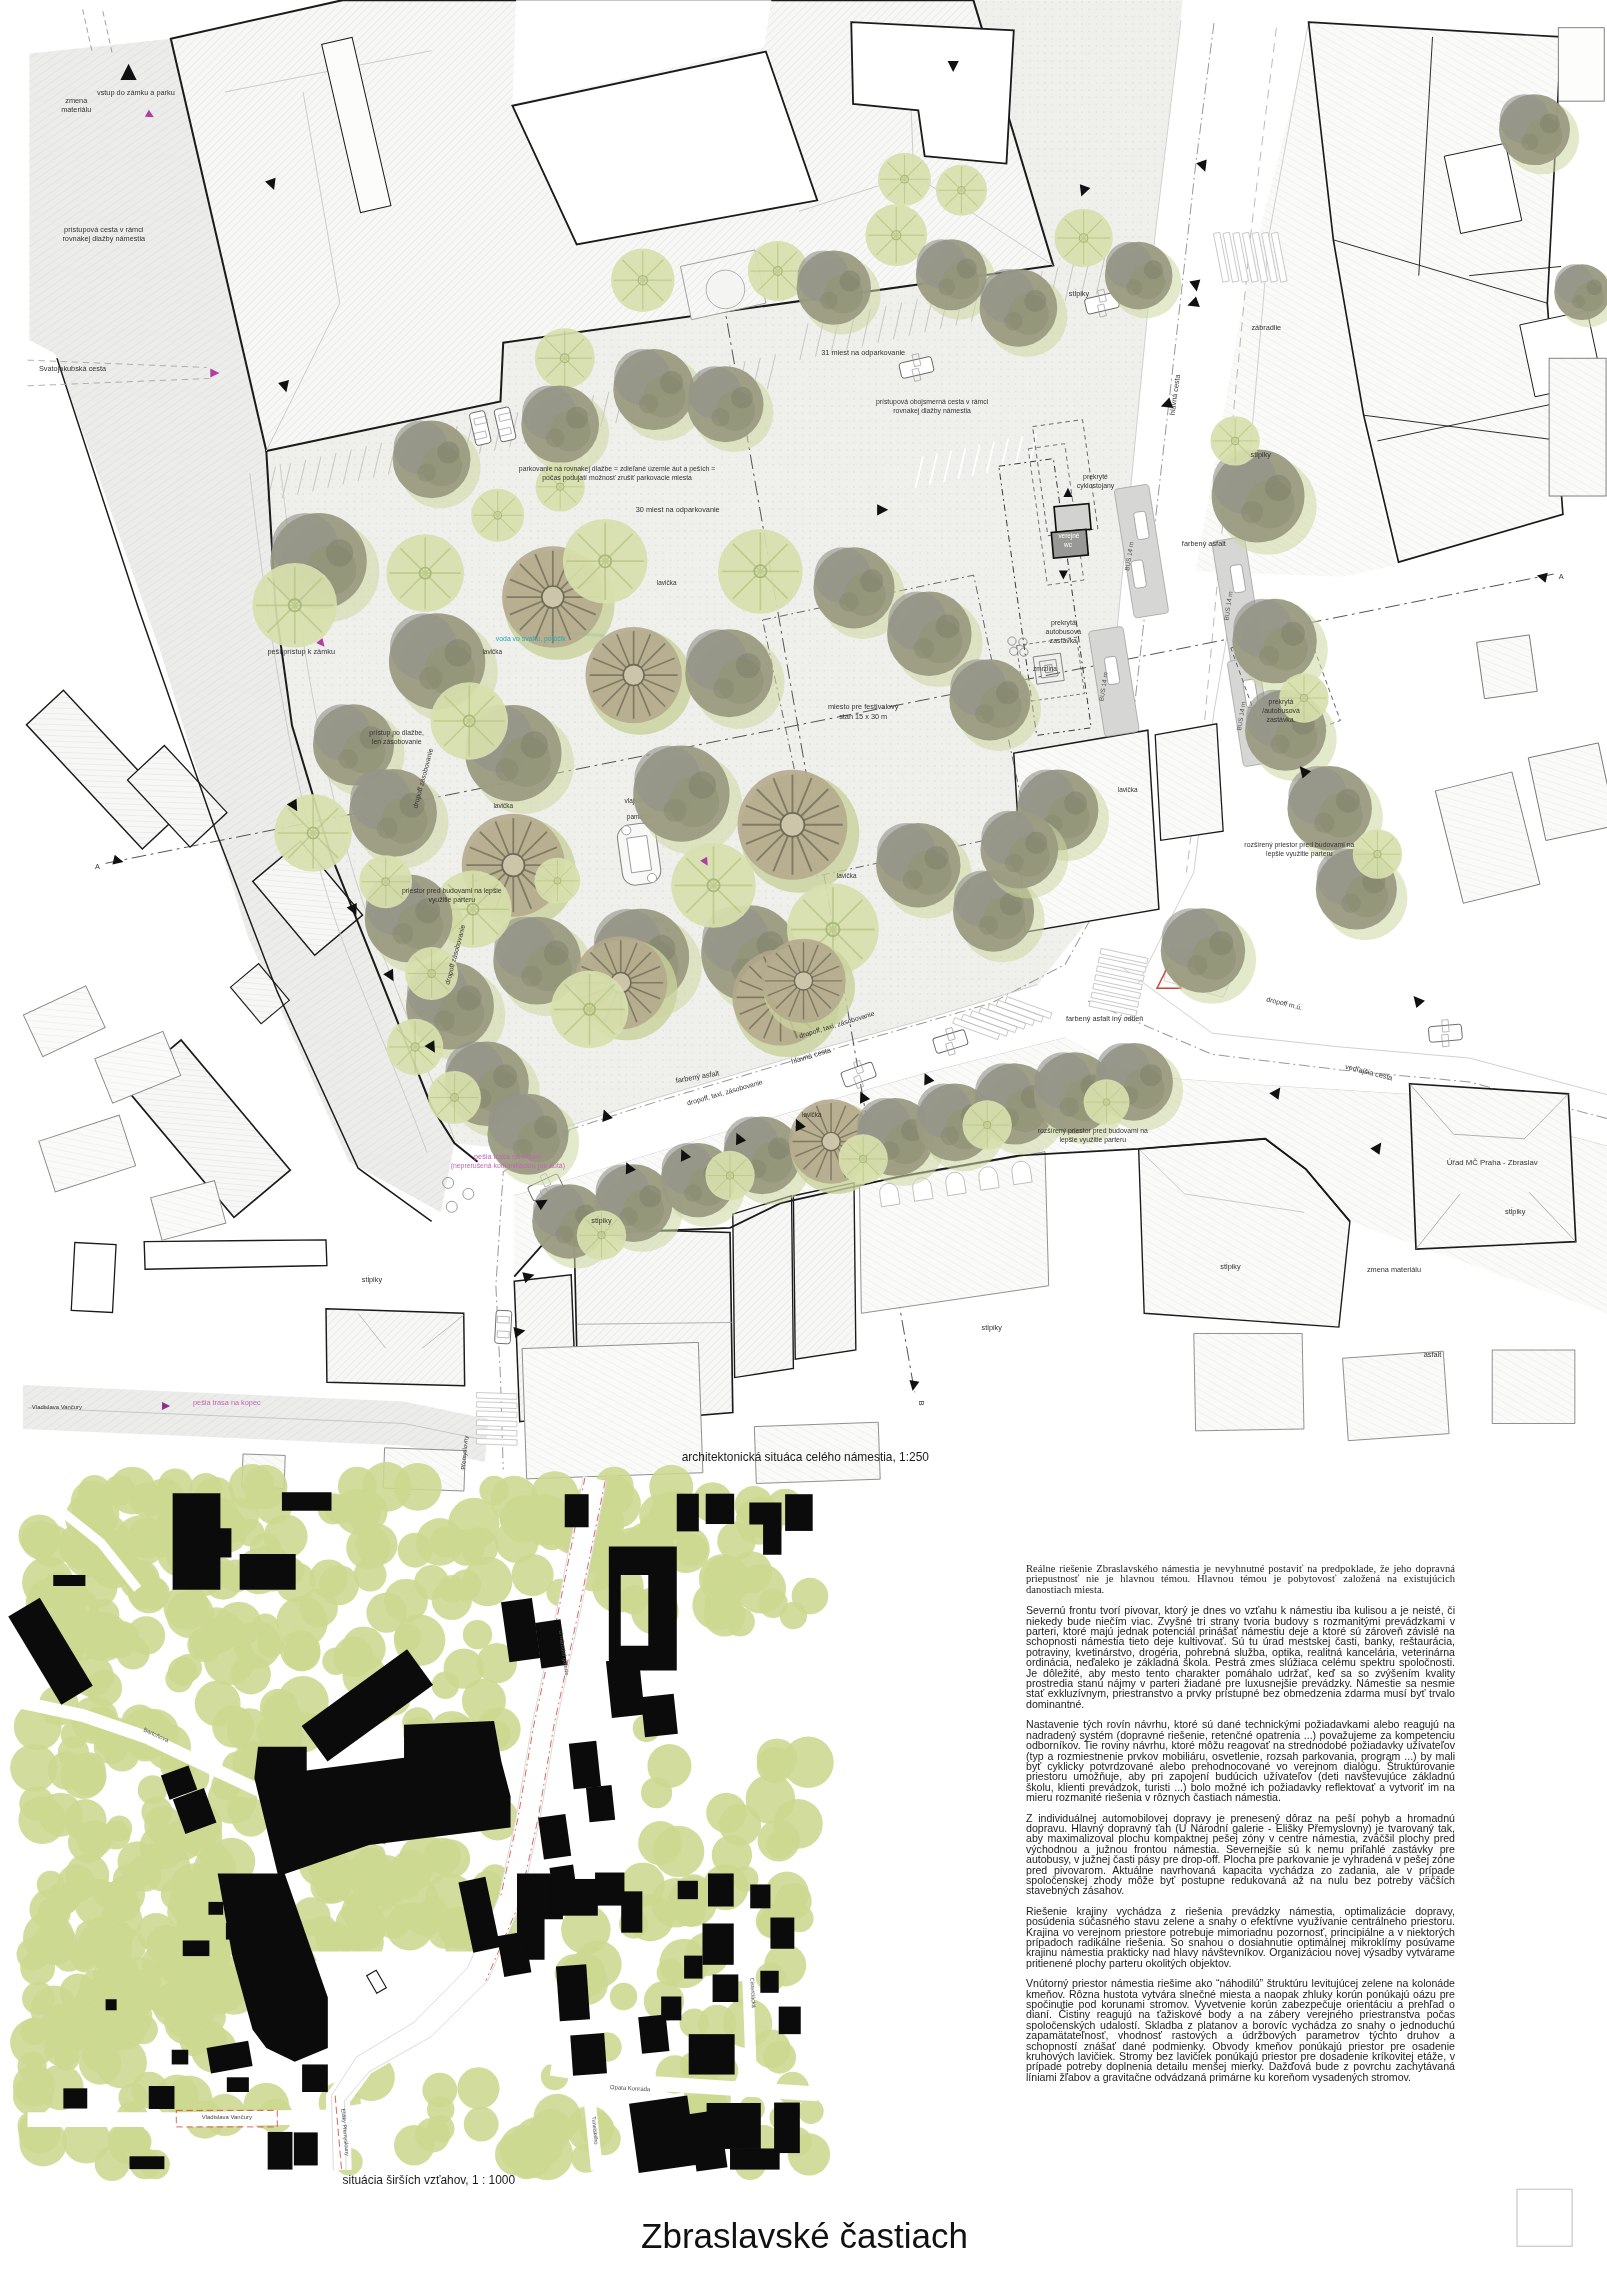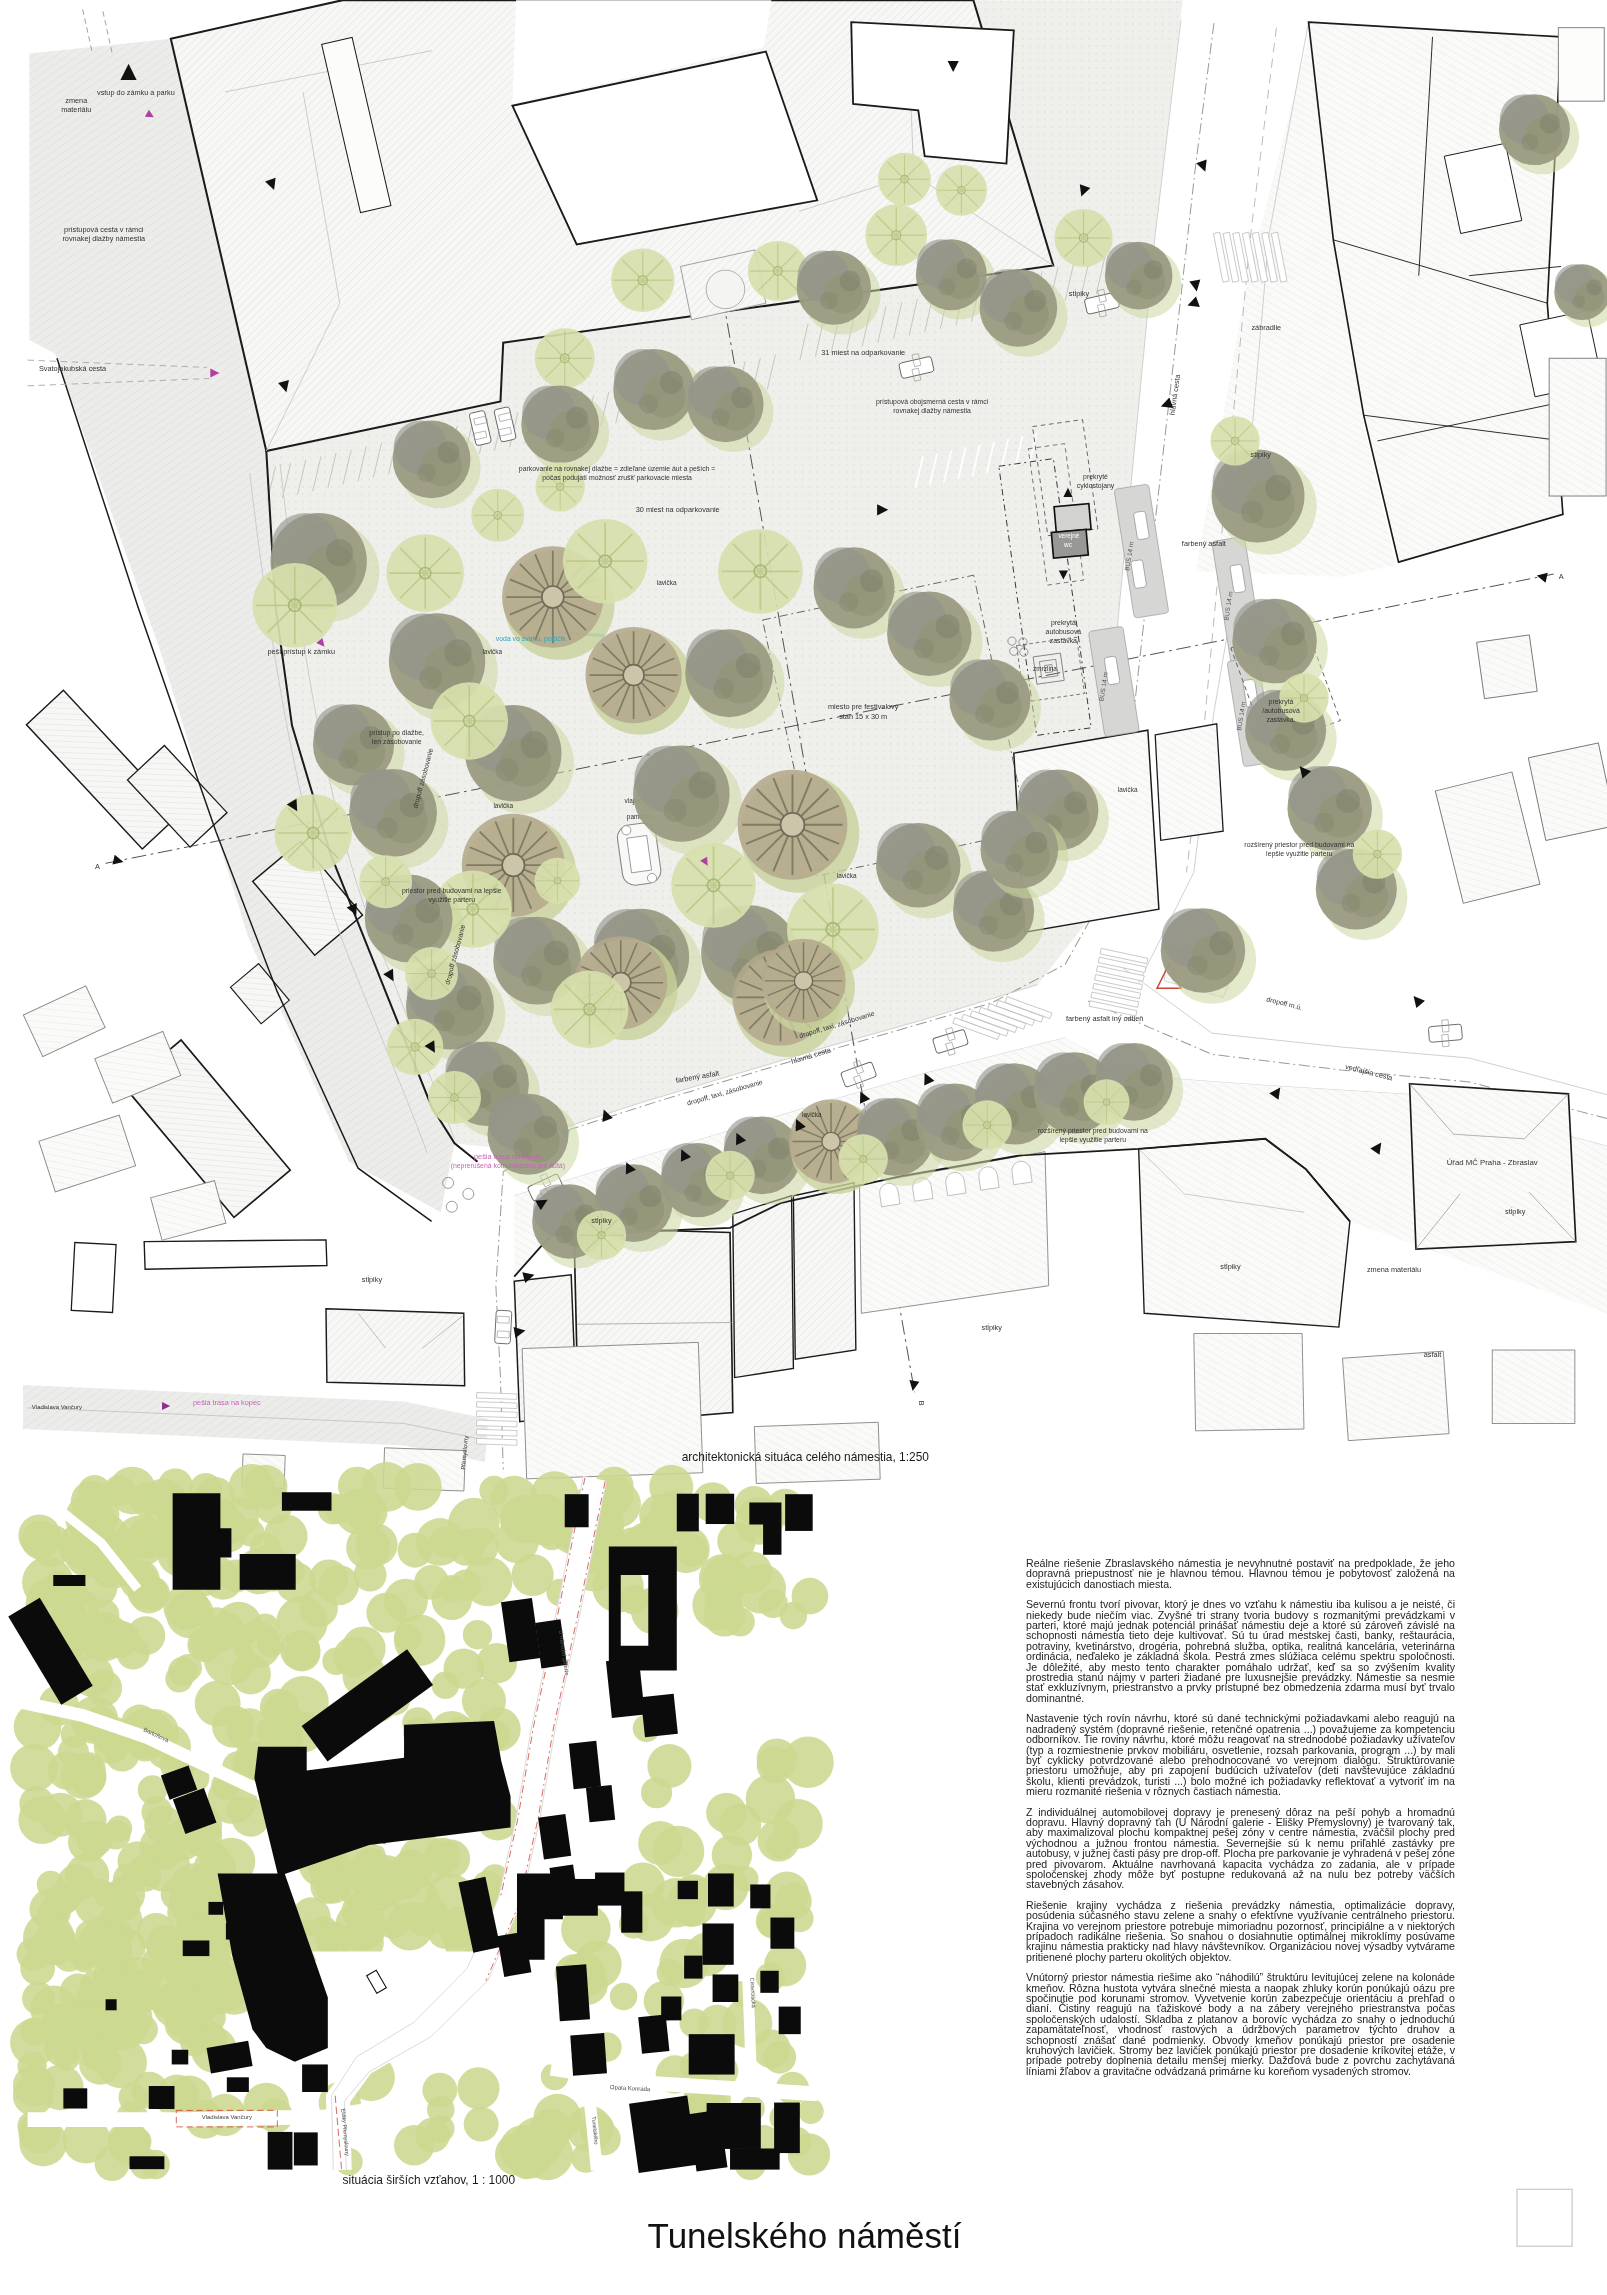--- a/index.html
+++ b/index.html
@@ -1383,22 +1383,22 @@
 <text x="0" y="0" font-size="6" fill="#444" text-anchor="middle" transform="translate(818.0 2170.0) rotate(87)">Cisterciácká</text>
 <text x="0" y="0" font-size="6" fill="#444" text-anchor="middle" transform="translate(374.0 2322.0) rotate(85)">Elišky Přemyslovny</text>
 </g>
 
 <text x="0" y="0" font-size="13" fill="#1a1a1a" text-anchor="start" transform="translate(373.0 2378.0) rotate(0)">situácia širších vzťahov, 1 : 1000</text>
 
 <rect x="1652" y="2384" width="60" height="62" fill="none" stroke="#cfcfcd" stroke-width="1.5"></rect>
 </svg>
 
 <div class="txt" style="left:1026px;top:1554px;width:429px;font-size:10.6px;line-height:10.4px;text-align:justify;color:#1c1c1c;">
-      <p style="margin:4px 0 10px 0;">Reálne riešenie Zbraslavského námestia je nevyhnutné postaviť na predpoklade, že jeho dopravná priepustnosť nie je hlavnou témou. Hlavnou témou je pobytovosť založená na existujúcich danostiach miesta.</p>
+      <p style="margin:10px 0 10px 0;font-family:Liberation Serif, serif;">Reálne riešenie Zbraslavského námestia je nevyhnutné postaviť na predpoklade, že jeho dopravná priepustnosť nie je hlavnou témou. Hlavnou témou je pobytovosť založená na existujúcich danostiach miesta.</p>
       <p style="margin:0 0 10px 0;">Severnú frontu tvorí pivovar, ktorý je dnes vo vzťahu k námestiu iba kulisou a je neisté, či niekedy bude niečím viac. Zvyšné tri strany tvoria budovy s rozmanitými prevádzkami v parteri, ktoré majú jednak potenciál prinášať námestiu deje a ktoré sú zároveň závislé na schopnosti námestia tieto deje kultivovať. Sú tu úrad mestskej časti, banky, reštaurácia, potraviny, kvetinárstvo, drogéria, pohrebná služba, optika, realitná kancelária, veterinárna ordinácia, neďaleko je základná škola. Pestrá zmes slúžiaca celému spektru spoločnosti. Je dôležité, aby mesto tento charakter pomáhalo udržať, keď sa so zvýšením kvality prostredia stanú nájmy v parteri žiadané pre luxusnejšie prevádzky. Námestie sa nesmie stať exkluzívnym, priestranstvo a prvky prístupné bez obmedzenia zdarma musí byť trvalo dominantné.</p>
       <p style="margin:0 0 10px 0;">Nastavenie tých rovín návrhu, ktoré sú dané technickými požiadavkami alebo reagujú na nadradený systém (dopravné riešenie, retenčné opatrenia ...) považujeme za kompetenciu odborníkov. Tie roviny návrhu, ktoré môžu reagovať na strednodobé požiadavky užívateľov (typ a rozmiestnenie prvkov mobiliáru, osvetlenie, rozsah parkovania, program ...) by mali byť cyklicky potvrdzované alebo prehodnocované vo verejnom dialógu. Štruktúrovanie priestoru umožňuje, aby pri zapojení budúcich užívateľov (deti navštevujúce základnú školu, klienti prevádzok, turisti ...) bolo možné ich požiadavky reflektovať a vytvoriť im na mieru rozmanité riešenia v rôznych častiach námestia.</p>
       <p style="margin:0 0 10px 0;">Z individuálnej automobilovej dopravy je prenesený dôraz na peší pohyb a hromadnú dopravu. Hlavný dopravný ťah (U Národní galerie - Elišky Přemyslovny) je tvarovaný tak, aby maximalizoval plochu kompaktnej pešej zóny v centre námestia, zväčšil plochy pred východnou a južnou frontou námestia. Severnejšie sú k nemu priľahlé zastávky pre autobusy, v južnej časti pásy pre drop-off. Plocha pre parkovanie je vyhradená v pešej zóne pred pivovarom. Aktuálne navrhovaná kapacita vychádza zo zadania, ale v prípade spoločenskej zhody môže byť postupne redukovaná až na nulu bez potreby väčších stavebných zásahov.</p>
       <p style="margin:0 0 10px 0;">Riešenie krajiny vychádza z riešenia prevádzky námestia, optimalizácie dopravy, posúdenia súčasného stavu zelene a snahy o efektívne využívanie centrálneho priestoru. Krajina vo verejnom priestore potrebuje mimoriadnu pozornosť, principiálne a v niektorých prípadoch radikálne riešenia. So snahou o dosiahnutie optimálnej mikroklímy posúvame krajinu námestia prakticky nad hlavy návštevníkov. Organizáciou novej výsadby vytvárame pritienené plochy parteru okolitých objektov.</p>
       <p style="margin:0 0 10px 0;">Vnútorný priestor námestia riešime ako “náhodilú” štruktúru levitujúcej zelene na kolonáde kmeňov. Rôzna hustota vytvára slnečné miesta a naopak zhluky korún ponúkajú oázu pre spočinutie pod korunami stromov. Vyvetvenie korún zabezpečuje orientáciu a prehľad o dianí. Čistiny reagujú na ťažiskové body a na zábery verejného priestranstva počas spoločenských udalostí. Skladba z platanov a borovíc vychádza zo snahy o jednoduchú zapamätateľnosť, vhodnosť rastových a údržbových parametrov týchto druhov a schopností znášať dané podmienky. Obvody kmeňov ponúkajú priestor pre osadenie kruhových lavičiek. Stromy bez lavičiek ponúkajú priestor pre dosadenie kríkovitej etáže, v prípade potreby doplnenia detailu menšej mierky.  Dažďová bude z povrchu zachytávaná líniami žľabov a gravitačne odvádzaná primárne ku koreňom vysadených stromov.</p>
     </div>
 
-<div class="txt" style="left:529px;top:2216px;width:551px;text-align:center;font-size:35px;color:#111;">Tunelského náměstí</div>
+<div class="txt" style="left:529px;top:2216px;width:551px;text-align:center;font-size:35px;color:#111;">Zbraslavské častiach</div>
 </div>
 
 </body></html>

